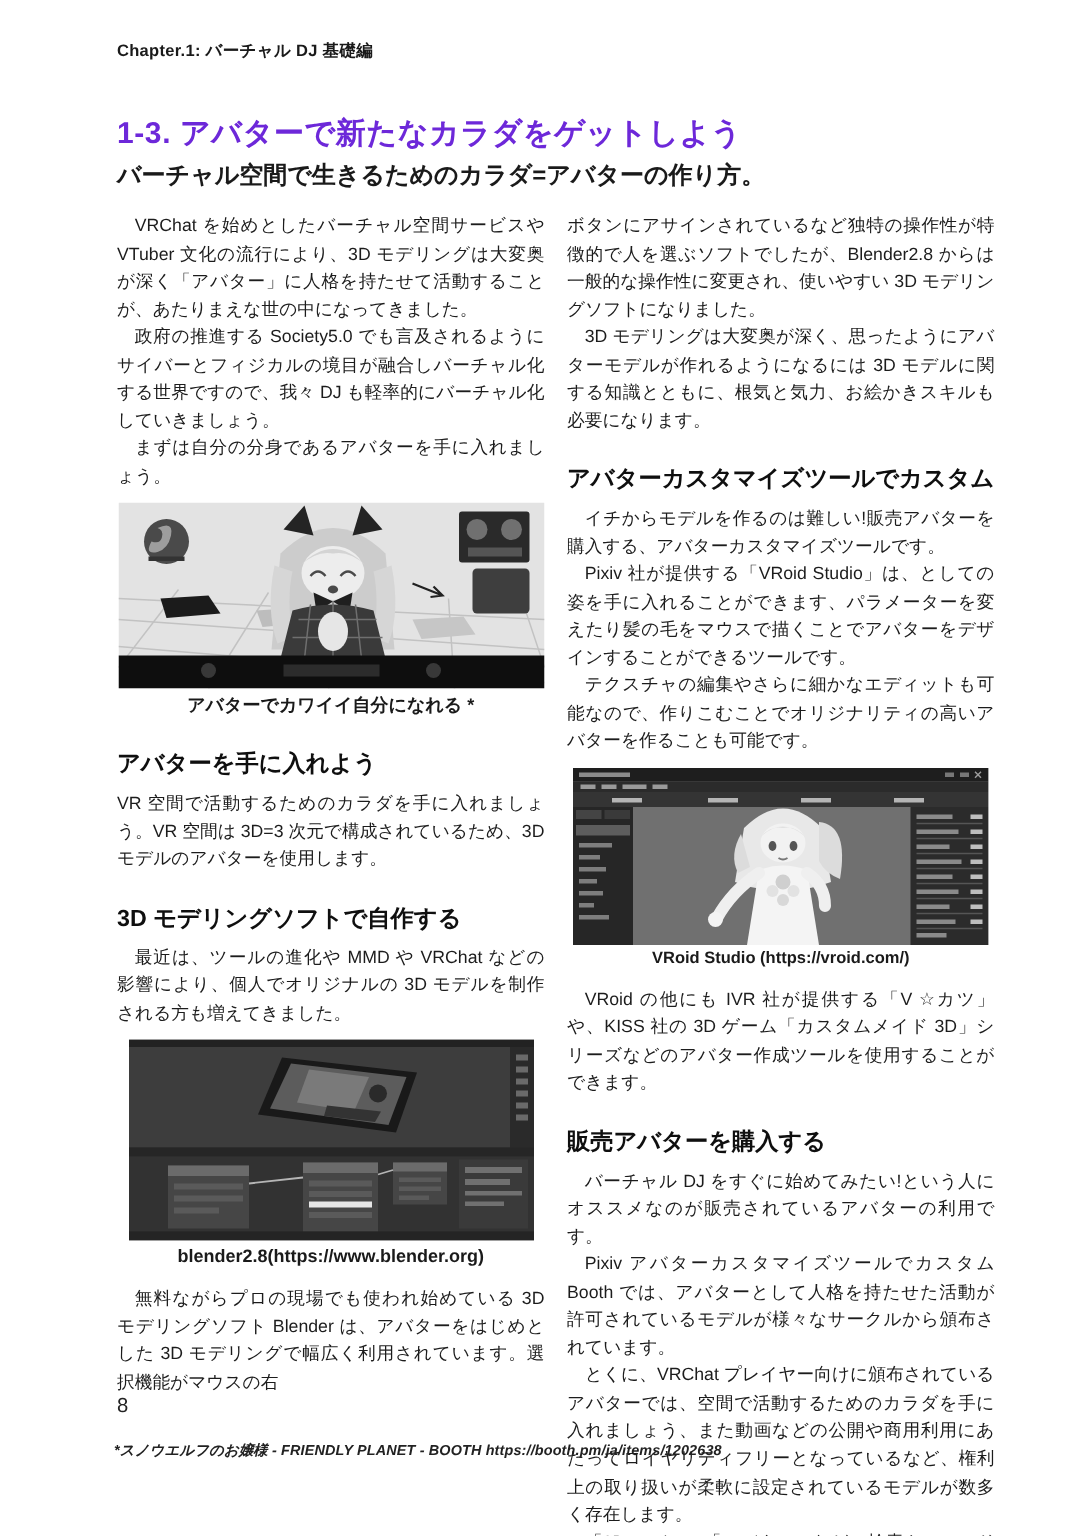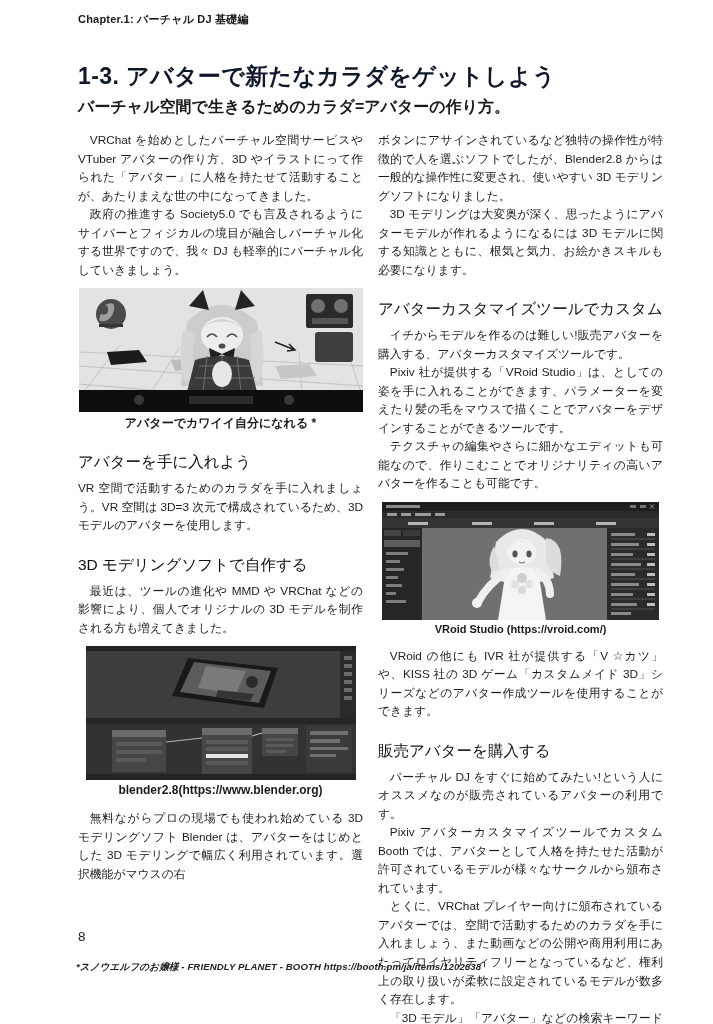--- a/index.html
+++ b/index.html
@@ -1,30 +1,30 @@
 <!DOCTYPE html>
 <html><head>
 <meta charset="utf-8">
 <style>
   html,body{margin:0;padding:0;}
   body{
     width:713px;height:1024px;overflow:hidden;background:#ffffff;
     font-family:"Liberation Sans","DejaVu Sans",sans-serif;color:#111;
     position:relative;
   }
-  .page{box-sizing:border-box;width:713px;height:796px;padding:12px 50px 0 78px;position:relative;}
+  .page{box-sizing:border-box;width:713px;height:796px;padding:26px 50px 0 78px;position:relative;}
   .chapter-line{font-size:11px;font-weight:700;letter-spacing:.2px;color:#1a1a1a;}
   .chapter-line .chapter-title{font-weight:900;}
-  .doc-title{margin-top:34px;font-size:23px;font-weight:900;letter-spacing:.4px;color:#0f172a;}
+  .doc-title{margin-top:34px;font-size:20px;font-weight:900;letter-spacing:.4px;color:#6d28d9;}
   .doc-subtitle{margin-top:5px;font-size:16px;font-weight:700;color:#1a1a1a;}
   .columns{display:flex;gap:15px;margin-top:13px;}
   .col{width:285px;}
   p.body{font-size:11.8px;line-height:1.57;text-align:justify;margin:0;font-weight:500;color:#1c1c1c;}
   p.indent{text-indent:1em;}
-  h2.section{font-size:15.5px;font-weight:400;margin:20px 0 6px;color:#0f0f0f;}
+  h2.section{font-size:15.5px;font-weight:700;margin:20px 0 6px;color:#0f0f0f;}
   .figure{margin:9px 0 5px;text-align:center;}
   .figure svg{display:block;margin:0 auto;}
   .figcaption{font-size:12px;font-weight:700;margin-top:3px;text-align:center;color:#1a1a1a;}
   .footnote{position:absolute;left:76px;top:961px;font-size:9.6px;font-style:italic;font-weight:700;color:#222;letter-spacing:.1px;}
   .page-number{position:absolute;left:78px;top:929px;font-size:13.5px;font-weight:500;color:#222;}
 </style>
 </head>
 <body>
 
 <div class="page">
@@ -33,22 +33,23 @@
     <span>Chapter.1:</span>
     <span class="chapter-title">バーチャル DJ 基礎編</span>
   </div>
 
   <div class="doc-title">1-3. アバターで新たなカラダをゲットしよう</div>
   <div class="doc-subtitle">バーチャル空間で生きるためのカラダ=アバターの作り方。</div>
 
   <div class="columns">
 
     <div class="col">
-      <p class="body indent">VRChat を始めとしたバーチャル空間サービスや VTuber アバターの作り方、3D やイラストにって作られた「アバター」に人格を持たせて活動することが、あたりまえな世の中になってきました。</p>
+      <p class="body indent">VRChat を始めとしたバーチャル空間サービスや VTuber 文化の流行により、3D モデリングは大変奥が深く「アバター」に人格を持たせて活動することが、あたりまえな世の中になってきました。</p>
       <p class="body indent">政府の推進する Society5.0 でも言及されるようにサイバーとフィジカルの境目が融合しバーチャル化する世界ですので、我々 DJ も軽率的にバーチャル化していきましょう。</p>
+      <p class="body indent">まずは自分の分身であるアバターを手に入れましょう。</p>
 
       <div class="figure">
         <svg width="284" height="124" viewBox="0 0 284 124">
           <rect width="284" height="124" fill="#e3e3e3"></rect>
 
           <g stroke="#c2c2c2" stroke-width="1" fill="none">
             <path d="M0 64 L284 78"></path>
               <path d="M0 78 L284 98"></path>
               <path d="M0 96 L284 120"></path>
             <path d="M40 58 L0 110"></path>

